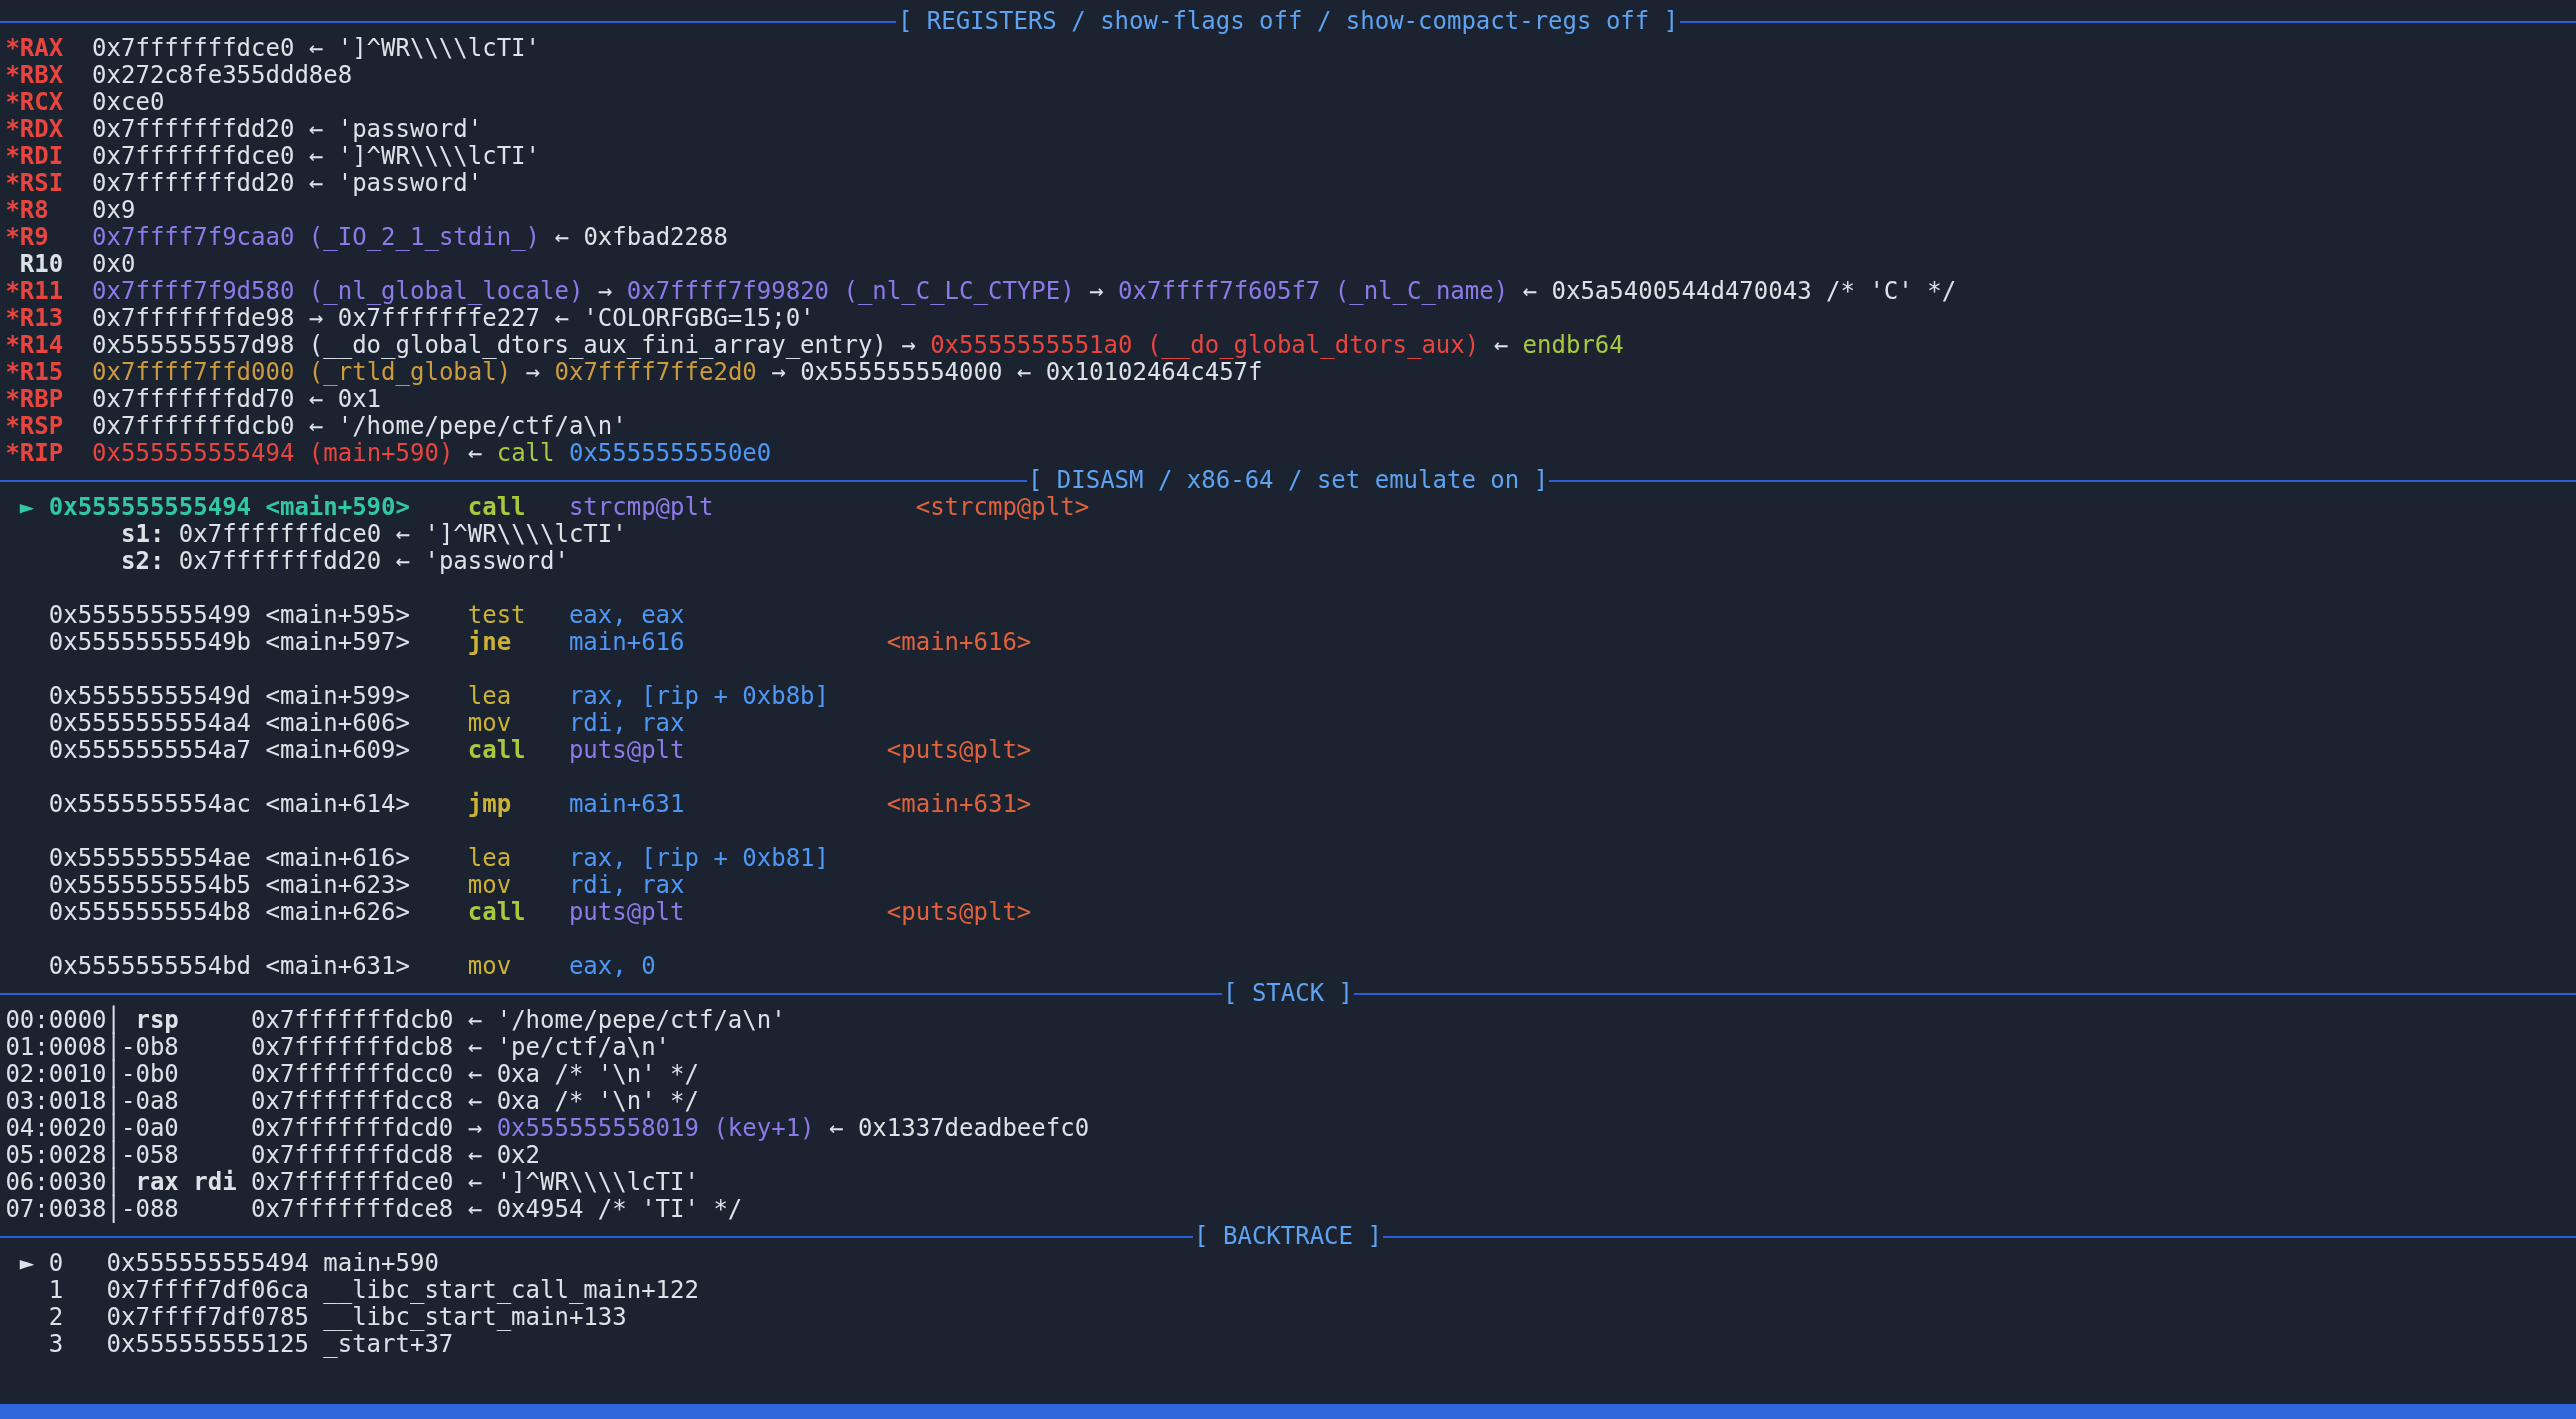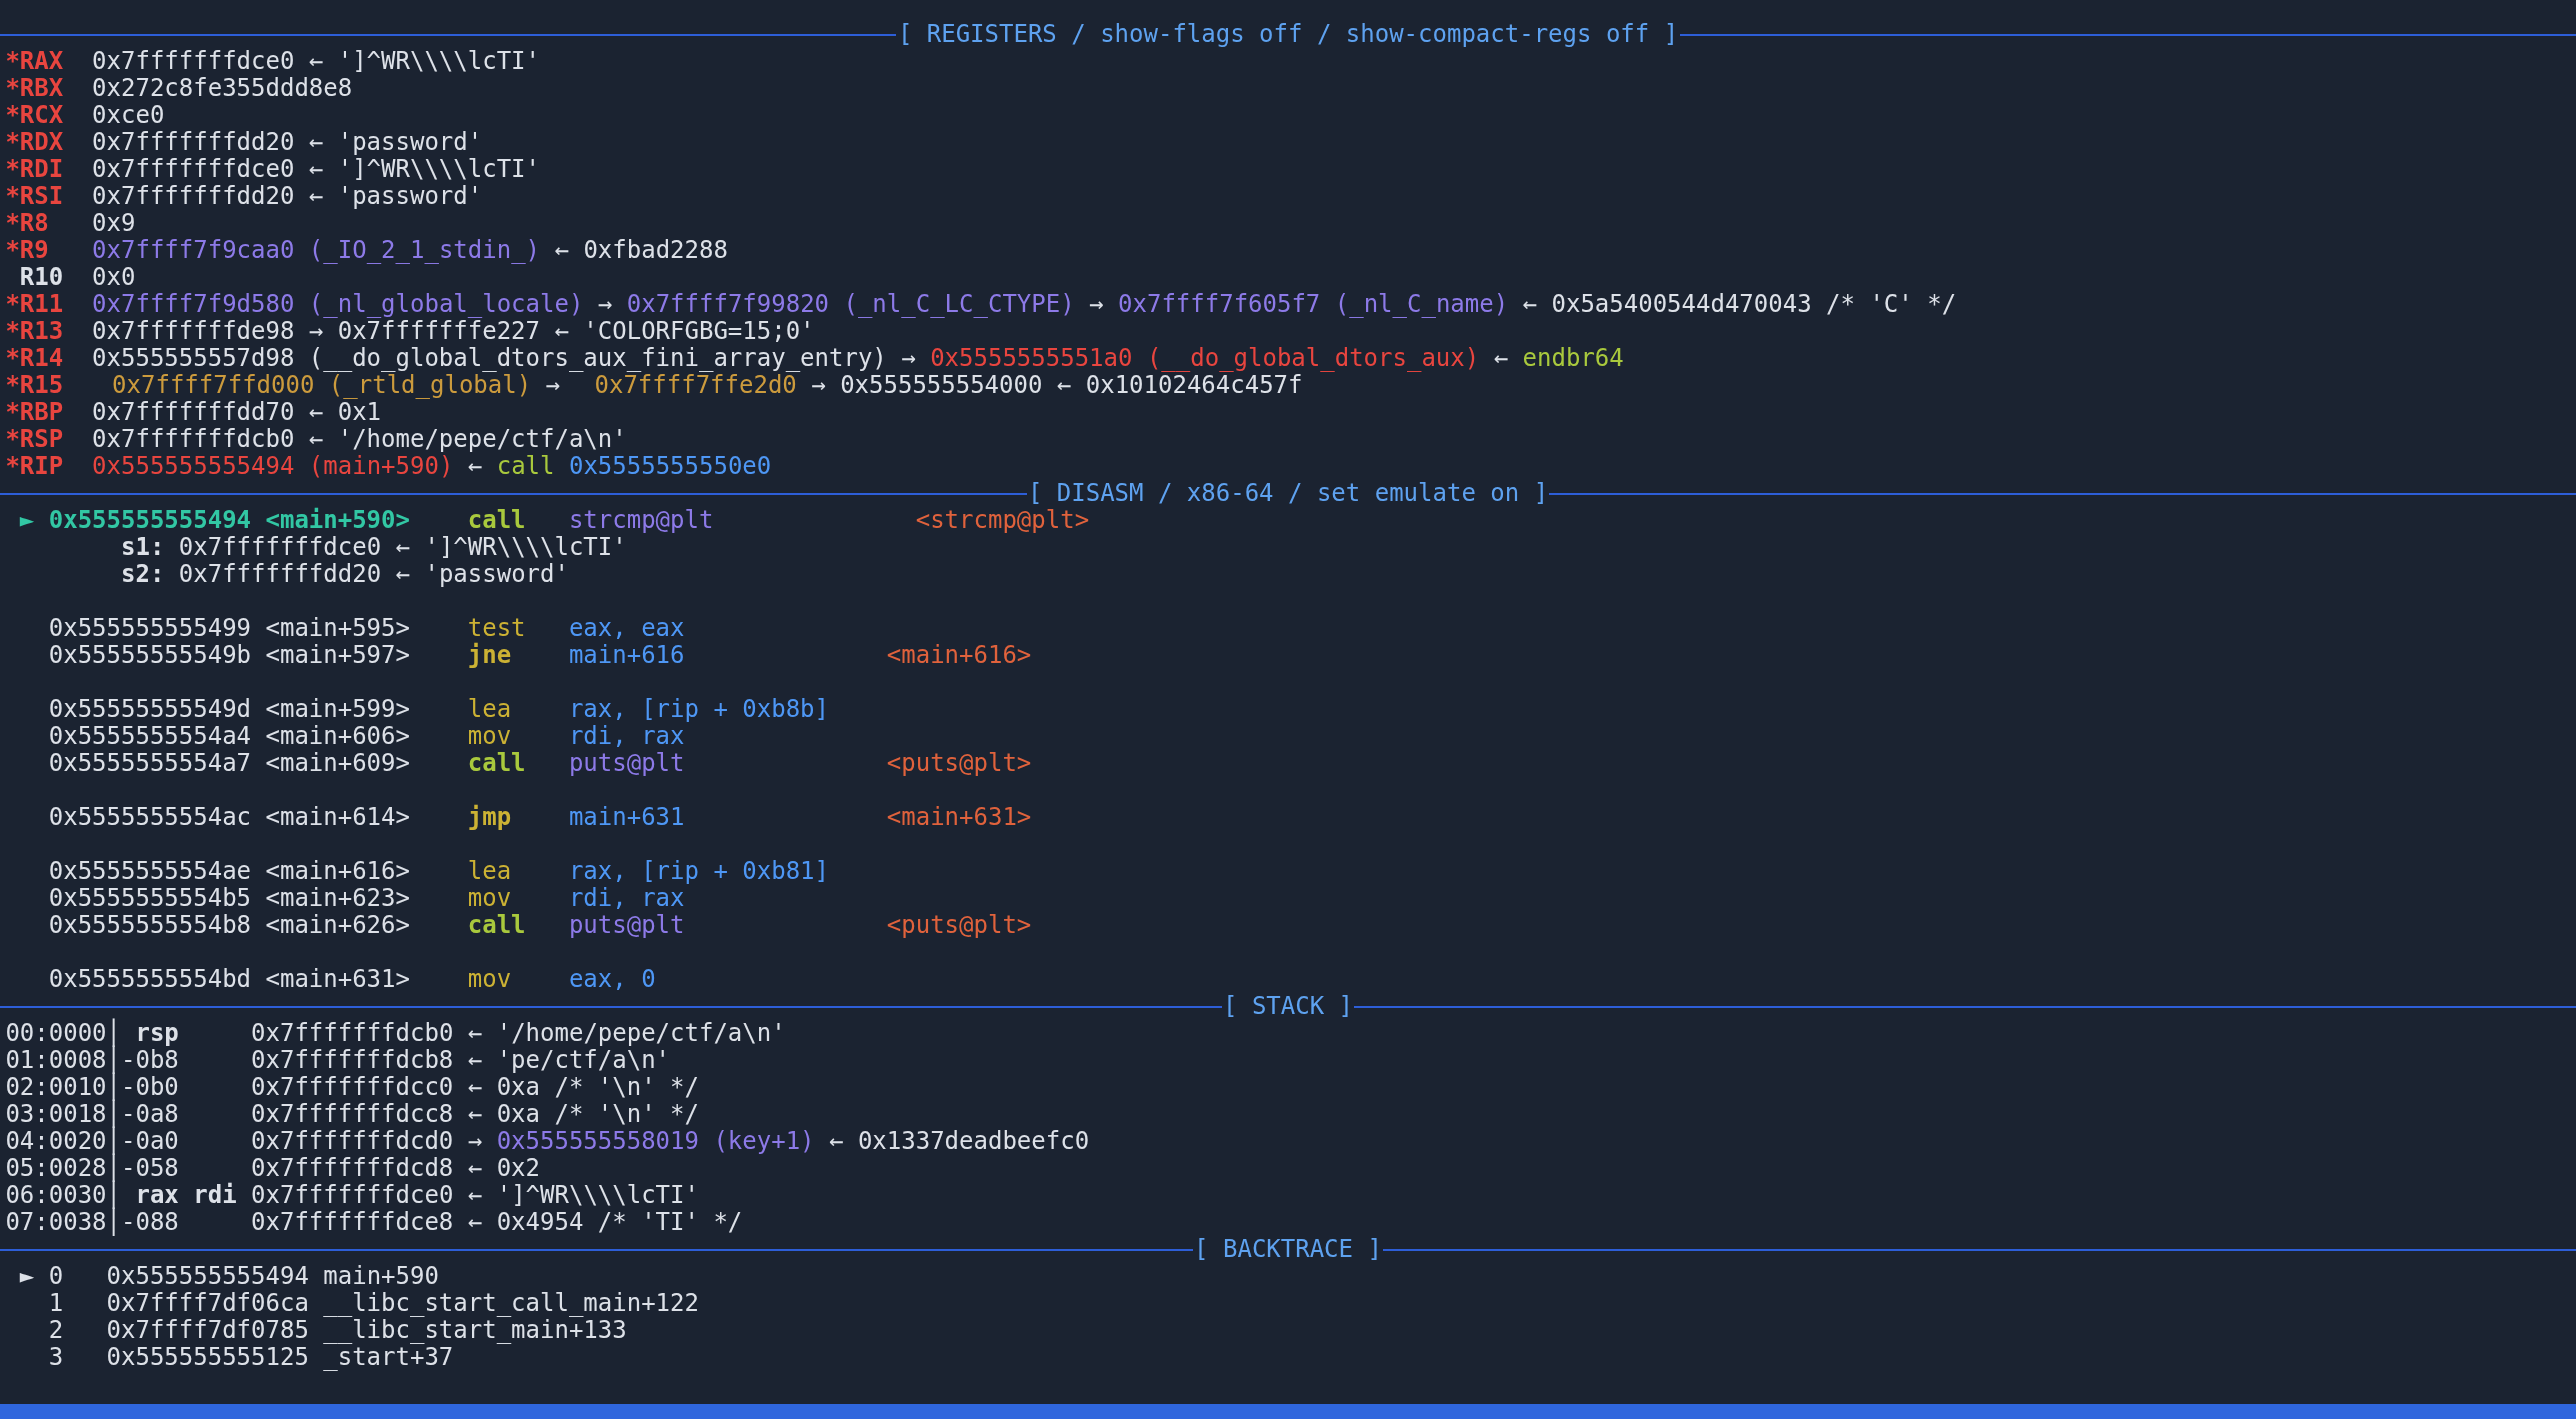--- a/index.html
+++ b/index.html
@@ -6,36 +6,36 @@
   :root{
     --bg:#1b2331; --fg:#dde1e8; --red:#e8453f; --pur:#8d7ae8; --blu:#4e97f5;
     --yel:#ccb234; --grn:#a9c93d; --tea:#32c7a4; --org:#e0623c; --gld:#cc9b3d;
     --hline:#2d5ed8; --htext:#5ea2f0; --bar:#2f66dd;
   }
   html,body{ width:2576px; height:1419px; background:var(--bg); overflow:hidden; }
   .terminal{
     position:relative; width:100%; height:100%;
     font-family:"DejaVu Sans Mono", monospace;
     font-size:24px; line-height:27px; color:var(--fg);
-    padding-top:21px;
+    padding-top:8px;
   }
   .line{ white-space:pre; height:27px; padding-left:5.4px; }
   .sec-header{ display:flex; align-items:center; height:27px; width:100%; }
   .hline{ flex:1; height:2px; background:var(--hline); }
   .htitle{ color:var(--htext); padding:0 1.4px; white-space:pre; }
   .status-bar{ position:absolute; left:0; right:0; bottom:0; height:15px; background:var(--bar); }
   .c-fg{ color:var(--fg); }
   .c-red{ color:var(--red); }
   .c-pur{ color:var(--pur); }
   .c-blu{ color:var(--blu); }
   .c-yel{ color:var(--yel); }
   .c-grn{ color:var(--grn); }
   .c-tea{ color:var(--tea); }
   .c-org{ color:var(--org); }
-  .c-gld{ color:var(--gld);margin-left:20px; }
+  .c-gld{ color:var(--gld); }
   .c-b{ font-weight:bold; }
 </style>
 </head>
 <body>
 
 <div class="terminal">
 
   <div class="sec-header">
     <div class="hline"></div>
     <span class="htitle">[ REGISTERS / show-flags off / show-compact-regs off ]</span>

